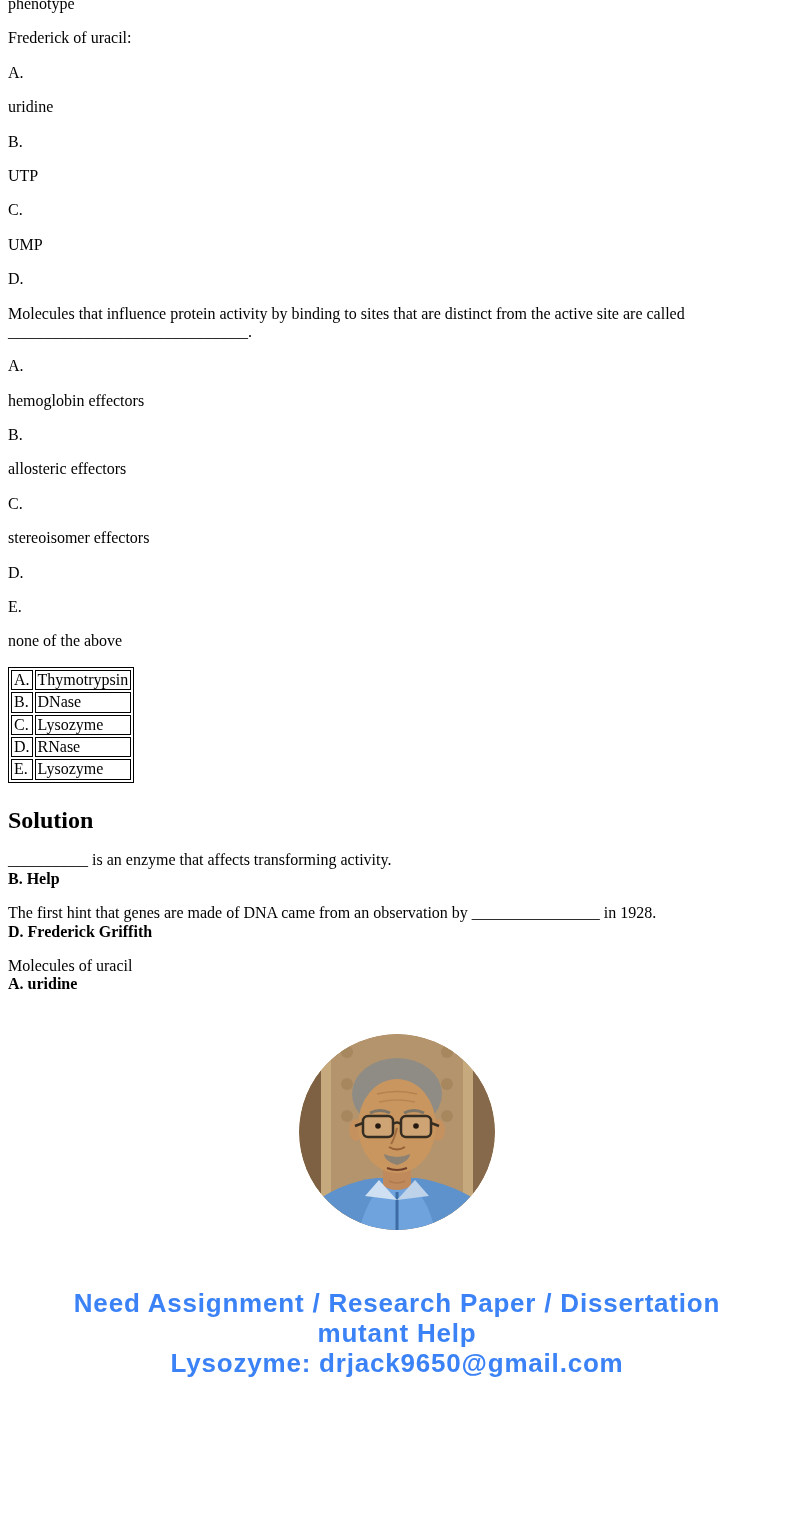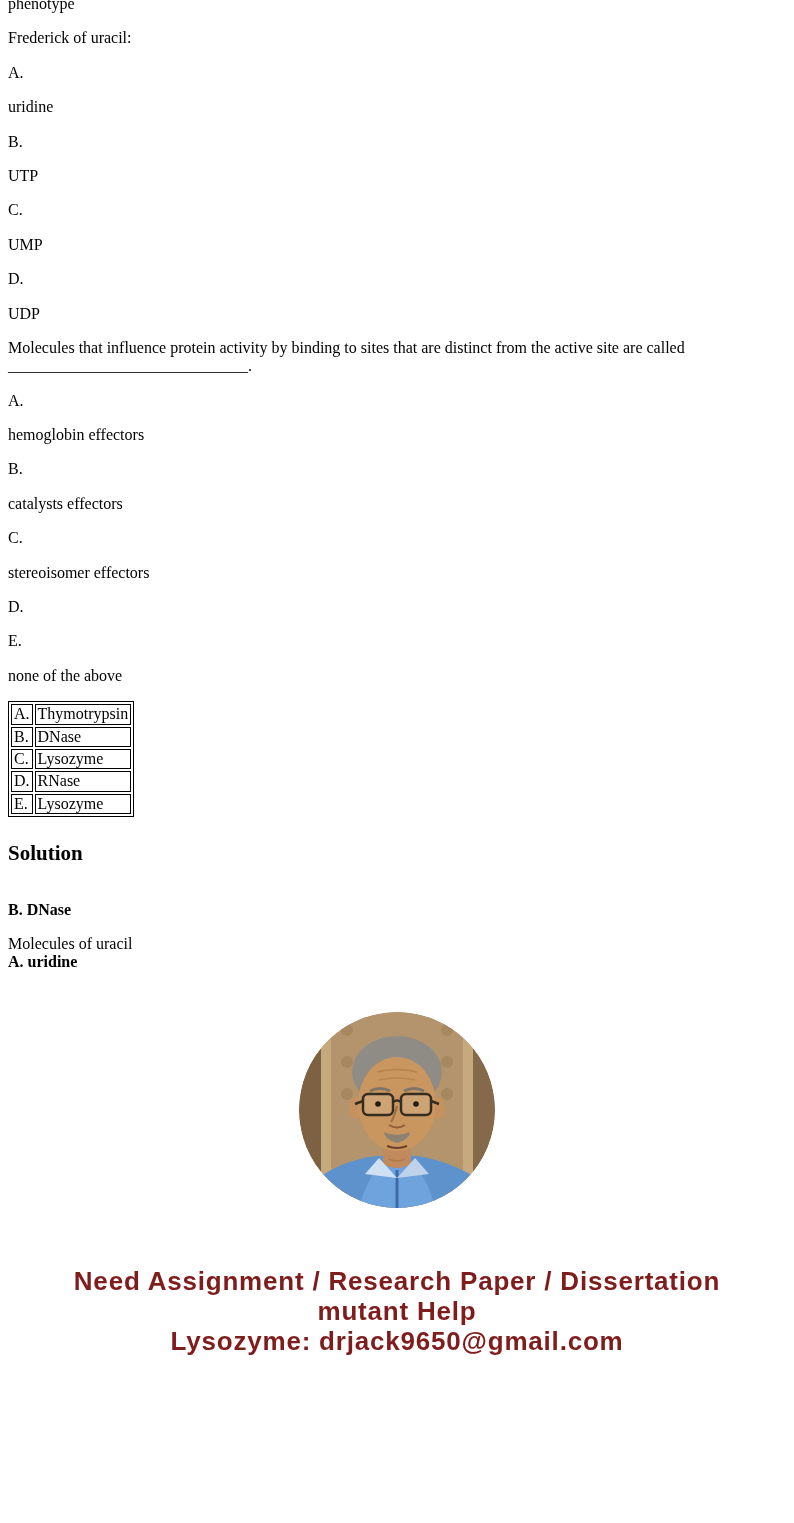--- a/index.html
+++ b/index.html
@@ -22,21 +22,21 @@
     border: 1px solid #000;
     margin: 16px 0;
   }
   table.enzymes td {
     border: 1px solid #000;
     padding: 0 2px;
     white-space: nowrap;
   }
 
   h2.solution-heading {
-    font-size: 21px;
+    font-size: 24px;
     font-weight: bold;
     margin: 24px 0 17px 0;
   }
 
   .sol strong { font-weight: bold; }
 
   .avatar-wrap {
     text-align: center;
     margin-top: 40px;
   }
@@ -50,45 +50,44 @@
   }
 
   .footer {
     text-align: center;
     font-family: "Liberation Sans", sans-serif;
     font-weight: bold;
     font-size: 26px;
     line-height: 30px;
     letter-spacing: 0.8px;
     margin-top: 54px;
-    color: #7f1d1d;
+    color: #3b82f6;
   }
 </style>
 </head>
 <body>
 
 <div class="doc">
 
   <p class="first">phenotype</p>
 
   <p>Frederick of uracil:</p>
   <p>A.</p>
   <p>uridine</p>
   <p>B.</p>
   <p>UTP</p>
   <p>C.</p>
   <p>UMP</p>
   <p>D.</p>
-  <p>UDP</p>
 
   <p>Molecules that influence protein activity by binding to sites that are distinct from the active site are called ______________________________.</p>
   <p>A.</p>
   <p>hemoglobin effectors</p>
   <p>B.</p>
-  <p>catalysts effectors</p>
+  <p>allosteric effectors</p>
   <p>C.</p>
   <p>stereoisomer effectors</p>
   <p>D.</p>
   <p>E.</p>
   <p>none of the above</p>
 
   <table class="enzymes">
     <tbody>
       <tr>
         <td>A.</td>
@@ -109,24 +108,28 @@
       <tr>
         <td>E.</td>
         <td>Lysozyme</td>
       </tr>
     </tbody>
   </table>
 
   <h2 class="solution-heading">Solution</h2>
 
   <p class="sol">
-    <br>
-    <strong>B. DNase</strong>
+    <span>__________ is an enzyme that affects transforming activity.</span><br>
+    <strong>B. Help</strong>
   </p>
 
+  <p class="sol">
+    <span>The first hint that genes are made of DNA came from an observation by ________________ in 1928.</span><br>
+    <strong>D. Frederick Griffith</strong>
+  </p>
 
 
   <p class="sol">
     <span>Molecules of uracil</span><br>
     <strong>A. uridine</strong>
   </p>
 
   <div class="avatar-wrap">
     <span class="avatar" role="img" aria-label="Elderly man with glasses wearing a blue shirt">
       <svg width="196" height="196" viewBox="0 0 196 196" aria-hidden="true">

